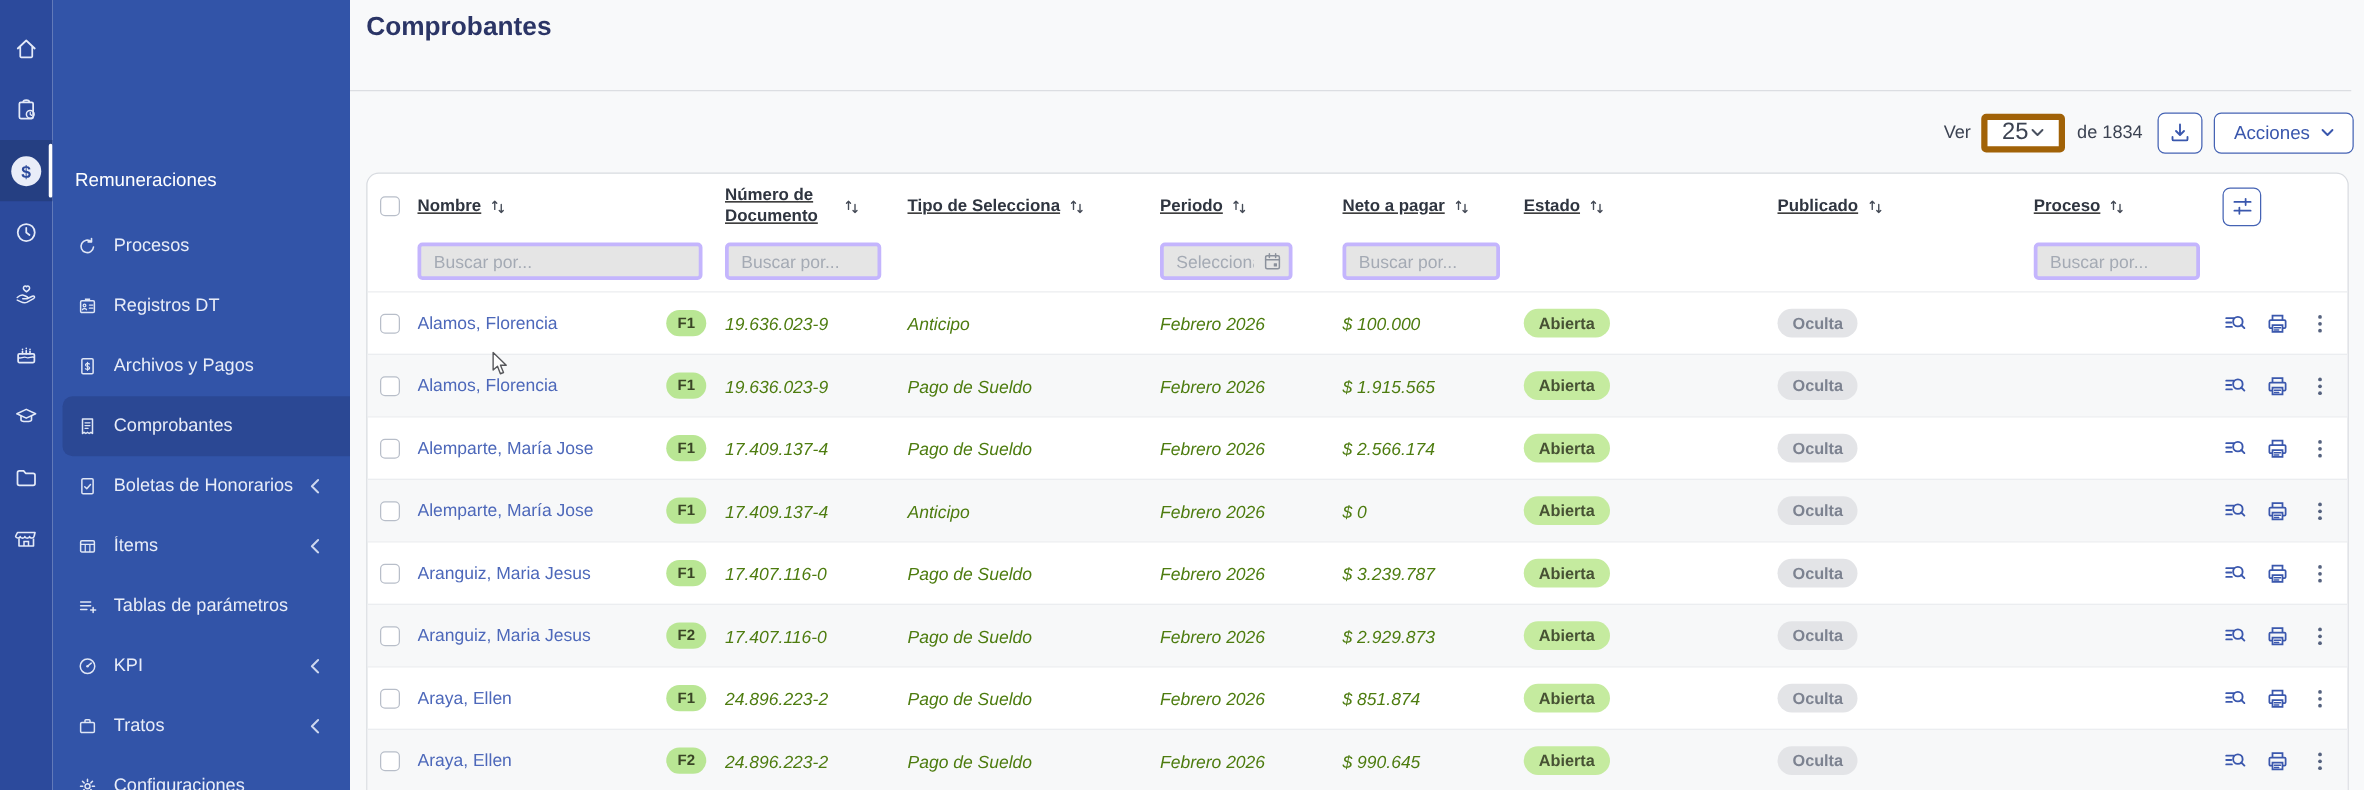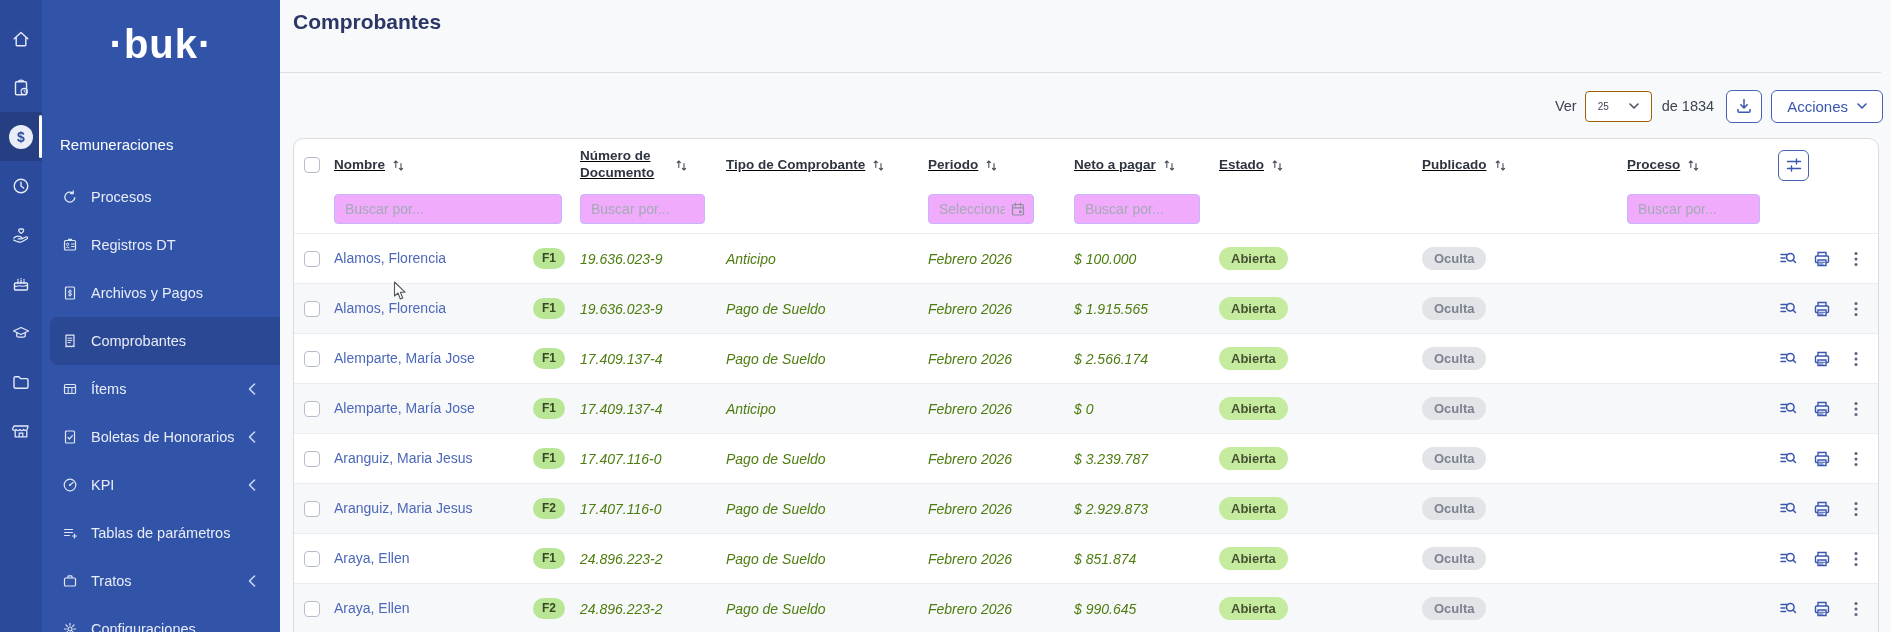--- a/index.html
+++ b/index.html
@@ -34,23 +34,23 @@
   .nav-chevron { color:#cdd7ef; display:flex; margin-right:10px; }
   .ichev { width:8px; height:12px; }
 
   
   .content { margin-left:280px; position:relative; height:632px; background:#f8f9fa; }
   .page-title { position:absolute; left:13px; top:10px; font-size:21px; font-weight:700; color:#2b3566; }
   .top-divider { position:absolute; left:0; right:10px; top:72px; height:1px; background:#dcdee2; }
 
   .controls { position:absolute; top:89px; right:8px; height:34px; display:flex; align-items:center; }
   .ctl-label { font-size:14.5px; color:#3c4352; }
-  .select { width:67px; height:31px; border:1px solid #a16207; border-radius:4px; background:#fff;
+  .select { width:67px; height:31px; border:5px solid #a16207; border-radius:4px; background:#fff;
     display:flex; align-items:center; justify-content:space-between; padding:0 12px 0 12px;
-    margin:0 10px 0 8px; font-size:10px; color:#3c4352; cursor:pointer; }
+    margin:0 10px 0 8px; font-size:19px; color:#3c4352; cursor:pointer; }
   .sel-chev { color:#4a5160; display:flex; }
   .chev { width:10px; height:6px; }
   .icon-btn { width:36px; height:33px; margin-left:12px; border:1px solid #4563b4; border-radius:6px;
     background:#fff; color:#3a57ad; display:flex; align-items:center; justify-content:center; cursor:pointer; }
   .actions-btn { height:33px; margin-left:9px; padding:0 15px; border:1px solid #4563b4; border-radius:6px;
     background:#fff; color:#3a57ad; font-size:15px; font-family:inherit; display:flex; align-items:center;
     gap:9px; cursor:pointer; }
   .btn-chev { display:flex; color:#3a57ad; }
 
   
@@ -70,21 +70,21 @@
 
   .thead { display:flex; height:52px; align-items:center;text-decoration:underline; }
   .th-label { font-size:13.5px; font-weight:700; color:#2f3540; line-height:1.25; }
   .th-wrap .th-label { max-width:88px; }
   .sort { margin-left:7px; color:#454b57; display:flex; }
   .isort { width:13px; height:13px; }
   .cols-btn { width:31px; height:31px; border:1px solid #4563b4; border-radius:6px; background:#fff;
     color:#3a57ad; display:flex; align-items:center; justify-content:center; cursor:pointer; }
 
   .tfilter { display:flex; height:42px; align-items:flex-start; padding-top:3px; }
-  .filter { height:30px; border:1px solid #c4b5fd; border-radius:4px; background:#f0abfc; padding:0 10px;
+  .filter { height:30px; border:3px solid #c4b5fd; border-radius:4px; background:#e5e5e5; padding:0 10px;
     font-size:14px; color:#3c4352; font-family:inherit; outline:none; }
   .filter::placeholder { color:#a4aab4; }
   .datewrap { position:relative; display:flex; }
   .datewrap .filter { padding-right:28px; }
   .cal { position:absolute; right:8px; top:7px; color:#8b919c; display:flex; pointer-events:none; }
 
   .trow { display:flex; height:50px; align-items:center; border-top:1px solid #ebedf0; }
   .trow:nth-child(even) { background:#f7f8f9; }
   .checkbox { width:16px; height:16px; border:1.5px solid #b8bec9; border-radius:4px; background:#fff;
     display:inline-block; cursor:pointer; }
@@ -154,21 +154,20 @@
     <div class="rail-item">
       <svg class="i20" viewBox="0 0 20 20">
         <path d="M4.2 9.8 V15.8 h11.6 V9.8" fill="none" stroke="currentColor" stroke-width="1.3" stroke-linejoin="round"></path>
         <path d="M3 5 h14 l-.7 3 a1.9 1.6 0 0 1 -3.7.3 a1.9 1.6 0 0 1 -3.7 0 a1.9 1.6 0 0 1 -3.7 0 a1.9 1.6 0 0 1 -3.7 -.3 Z" fill="none" stroke="currentColor" stroke-width="1.3" stroke-linejoin="round"></path>
         <path d="M8.2 15.8 V12.2 h3.6 v3.6" fill="none" stroke="currentColor" stroke-width="1.2"></path>
       </svg>
     </div>
   </div>
 
 <div class="sidebar">
-  <div class="logo">·buk·</div>
   <div class="section-label">Remuneraciones</div>
   <nav class="nav">
       <div class="nav-item">
         <span class="nav-icon">
           <svg class="i16" viewBox="0 0 16 16">
             <path d="M12.8 8.6 A5 5 0 1 1 11 4.2" fill="none" stroke="currentColor" stroke-width="1.3" stroke-linecap="round"></path>
             <path d="M11.2 1.8 L11.2 4.5 L8.5 4.5" fill="none" stroke="currentColor" stroke-width="1.3" stroke-linecap="round" stroke-linejoin="round"></path>
           </svg>
         </span>
         <span class="nav-label">Procesos</span>
@@ -198,68 +197,68 @@
           <svg class="i16" viewBox="0 0 16 16">
             <path d="M4 2.2 h8 v11.6 l-1.3-.9 -1.35.9 -1.35-.9 -1.35.9 -1.35-.9 -1.3.9 z" fill="none" stroke="currentColor" stroke-width="1.2" stroke-linejoin="round"></path>
             <path d="M6 5.2 h4 M6 7.4 h4 M6 9.6 h2.5" stroke="currentColor" stroke-width="1" stroke-linecap="round"></path>
           </svg>
         </span>
         <span class="nav-label">Comprobantes</span>
       </div>
       <div class="nav-item">
         <span class="nav-icon">
           <svg class="i16" viewBox="0 0 16 16">
+            <rect x="3.5" y="2" width="9" height="12" rx="1" fill="none" stroke="currentColor" stroke-width="1.2"></rect>
+            <path d="M5.8 8.4 l1.6 1.6 l3-3.4" fill="none" stroke="currentColor" stroke-width="1.2" stroke-linecap="round" stroke-linejoin="round"></path>
+          </svg>
+        </span>
+        <span class="nav-label">Boletas de Honorarios</span>
+        <span class="nav-chevron">
+          <svg class="ichev" viewBox="0 0 8 12">
+            <path d="M6.5 1 L1.5 6 L6.5 11" fill="none" stroke="currentColor" stroke-width="1.6" stroke-linecap="round" stroke-linejoin="round"></path>
+          </svg>
+        </span>
+      </div>
+      <div class="nav-item">
+        <span class="nav-icon">
+          <svg class="i16" viewBox="0 0 16 16">
             <rect x="2.5" y="3.5" width="11" height="9" rx="1" fill="none" stroke="currentColor" stroke-width="1.2"></rect>
             <path d="M2.5 6.5 h11 M6.2 6.5 v6 M9.9 6.5 v6" stroke="currentColor" stroke-width="1" fill="none"></path>
           </svg>
         </span>
         <span class="nav-label">Ítems</span>
         <span class="nav-chevron">
           <svg class="ichev" viewBox="0 0 8 12">
             <path d="M6.5 1 L1.5 6 L6.5 11" fill="none" stroke="currentColor" stroke-width="1.6" stroke-linecap="round" stroke-linejoin="round"></path>
           </svg>
         </span>
       </div>
       <div class="nav-item">
         <span class="nav-icon">
           <svg class="i16" viewBox="0 0 16 16">
-            <rect x="3.5" y="2" width="9" height="12" rx="1" fill="none" stroke="currentColor" stroke-width="1.2"></rect>
-            <path d="M5.8 8.4 l1.6 1.6 l3-3.4" fill="none" stroke="currentColor" stroke-width="1.2" stroke-linecap="round" stroke-linejoin="round"></path>
-          </svg>
-        </span>
-        <span class="nav-label">Boletas de Honorarios</span>
-        <span class="nav-chevron">
-          <svg class="ichev" viewBox="0 0 8 12">
-            <path d="M6.5 1 L1.5 6 L6.5 11" fill="none" stroke="currentColor" stroke-width="1.6" stroke-linecap="round" stroke-linejoin="round"></path>
-          </svg>
-        </span>
+            <path d="M2.5 4.5 h8 M2.5 7.5 h8 M2.5 10.5 h5" stroke="currentColor" stroke-width="1.2" stroke-linecap="round" fill="none"></path>
+            <path d="M12.5 9 v4 M10.5 11 h4" stroke="currentColor" stroke-width="1.2" stroke-linecap="round"></path>
+          </svg>
+        </span>
+        <span class="nav-label">Tablas de parámetros</span>
       </div>
       <div class="nav-item">
         <span class="nav-icon">
           <svg class="i16" viewBox="0 0 16 16">
             <circle cx="8" cy="8" r="5.8" fill="none" stroke="currentColor" stroke-width="1.2"></circle>
             <path d="M8 8 L11 5.5" stroke="currentColor" stroke-width="1.2" stroke-linecap="round"></path>
             <circle cx="8" cy="8" r="1" fill="currentColor"></circle>
           </svg>
         </span>
         <span class="nav-label">KPI</span>
         <span class="nav-chevron">
           <svg class="ichev" viewBox="0 0 8 12">
             <path d="M6.5 1 L1.5 6 L6.5 11" fill="none" stroke="currentColor" stroke-width="1.6" stroke-linecap="round" stroke-linejoin="round"></path>
           </svg>
         </span>
-      </div>
-      <div class="nav-item">
-        <span class="nav-icon">
-          <svg class="i16" viewBox="0 0 16 16">
-            <path d="M2.5 4.5 h8 M2.5 7.5 h8 M2.5 10.5 h5" stroke="currentColor" stroke-width="1.2" stroke-linecap="round" fill="none"></path>
-            <path d="M12.5 9 v4 M10.5 11 h4" stroke="currentColor" stroke-width="1.2" stroke-linecap="round"></path>
-          </svg>
-        </span>
-        <span class="nav-label">Tablas de parámetros</span>
       </div>
       <div class="nav-item">
         <span class="nav-icon">
           <svg class="i16" viewBox="0 0 16 16">
             <rect x="2.5" y="5" width="11" height="8" rx="1" fill="none" stroke="currentColor" stroke-width="1.2"></rect>
             <path d="M6 5 V3.5 a.7.7 0 0 1 .7-.7 h2.6 a.7.7 0 0 1 .7.7 V5" fill="none" stroke="currentColor" stroke-width="1.2"></path>
           </svg>
         </span>
         <span class="nav-label">Tratos</span>
         <span class="nav-chevron">
@@ -330,21 +329,21 @@
       <div class="cell col-num th-wrap">
         <span class="th-label">Número de Documento</span>
         <span class="sort">
             <svg class="isort" viewBox="0 0 13 13">
               <path d="M3.8 8.5 V2 M2.2 3.6 L3.8 2 L5.4 3.6" fill="none" stroke="currentColor" stroke-width="1.1" stroke-linecap="round" stroke-linejoin="round"></path>
               <path d="M9 4.5 V11 M7.4 9.4 L9 11 L10.6 9.4" fill="none" stroke="currentColor" stroke-width="1.1" stroke-linecap="round" stroke-linejoin="round"></path>
             </svg>
           </span>
       </div>
       <div class="cell col-tipo">
-        <span class="th-label">Tipo de Comprobante</span>
+        <span class="th-label">Tipo de Selecciona</span>
         <span class="sort">
             <svg class="isort" viewBox="0 0 13 13">
               <path d="M3.8 8.5 V2 M2.2 3.6 L3.8 2 L5.4 3.6" fill="none" stroke="currentColor" stroke-width="1.1" stroke-linecap="round" stroke-linejoin="round"></path>
               <path d="M9 4.5 V11 M7.4 9.4 L9 11 L10.6 9.4" fill="none" stroke="currentColor" stroke-width="1.1" stroke-linecap="round" stroke-linejoin="round"></path>
             </svg>
           </span>
       </div>
       <div class="cell col-per">
         <span class="th-label">Periodo</span>
         <span class="sort">

